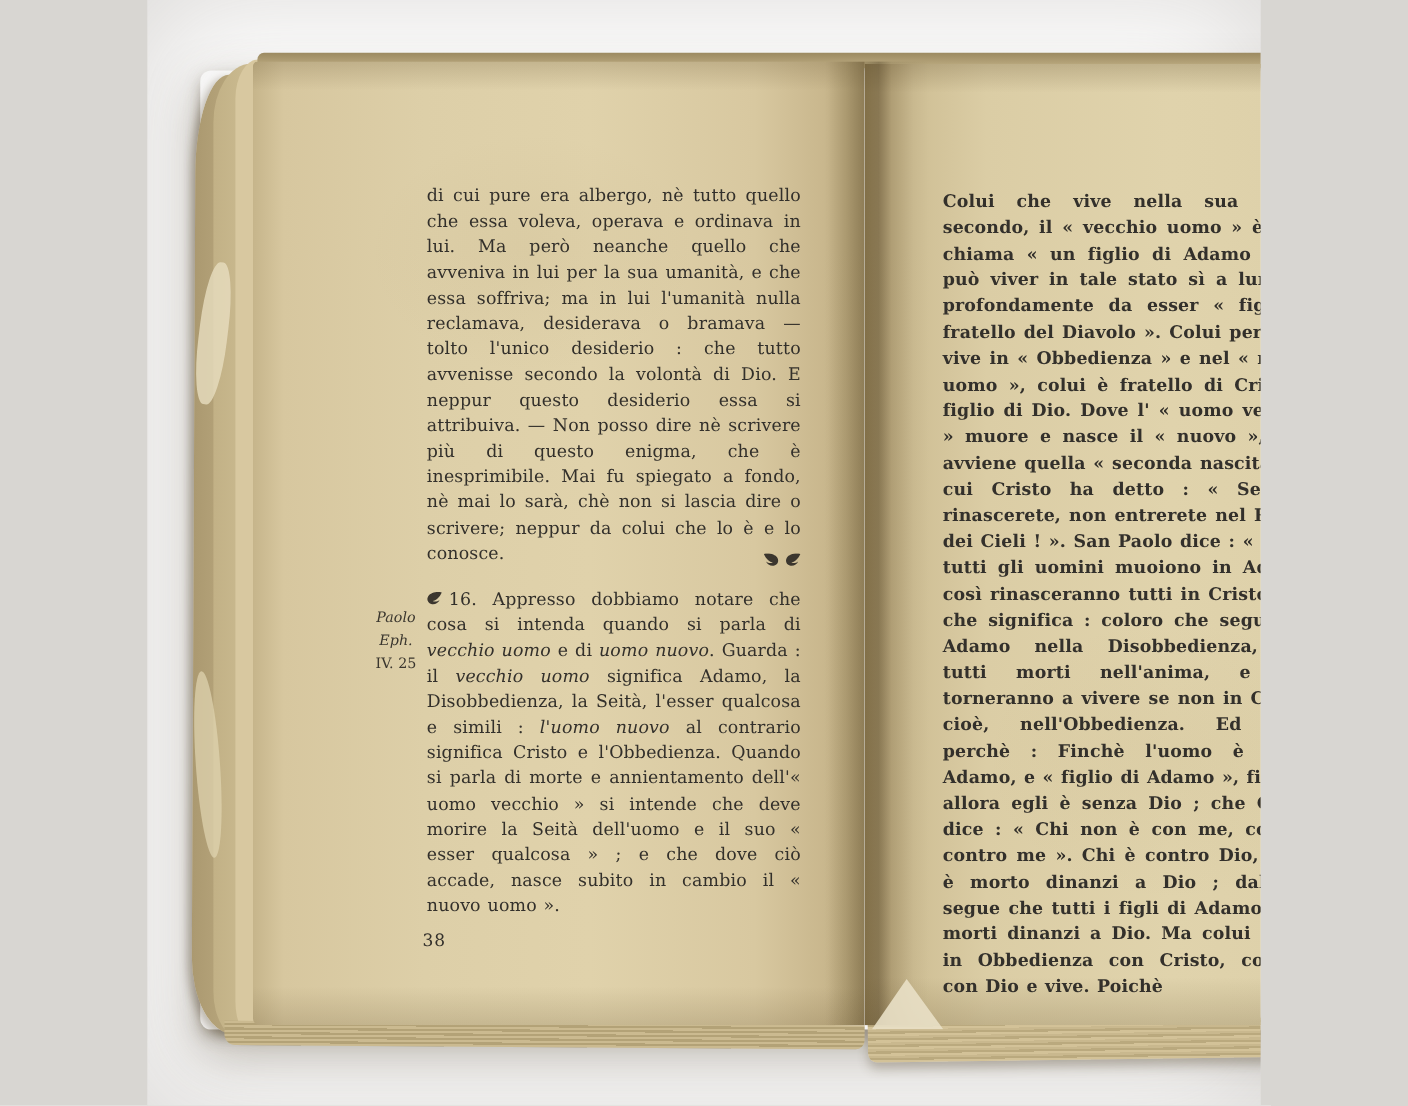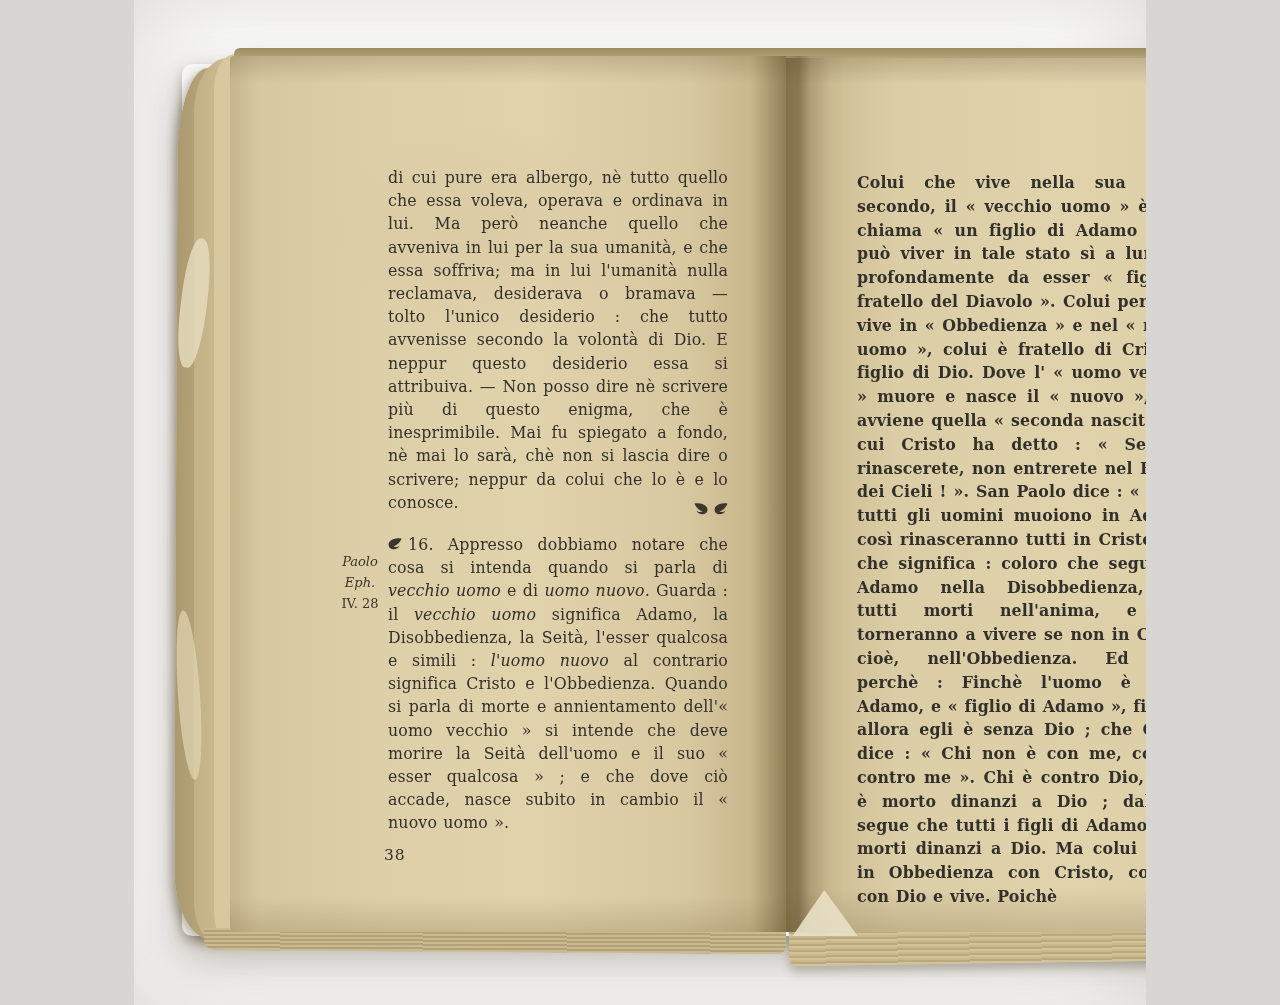--- a/index.html
+++ b/index.html
@@ -114,21 +114,21 @@
 
   <div class="text-block right">
     <p class="para">
       <span><span>Colui che vive nella sua Seità, secondo, il « vecchio uomo » è, e si chiama « un figlio di Adamo » ; e può viver in tale stato sì a lungo e profondamente da esser « figlio e fratello del Diavolo ». Colui però che vive in « Obbedienza » e nel « nuovo uomo », colui è fratello di Cristo e figlio di Dio. Dove l' « uomo vecchio » muore e nasce il « nuovo », colà avviene quella « seconda nascita » di cui Cristo ha detto : « Se non rinascerete, non entrerete nel Regno dei Cieli ! ». San Paolo dice : « Come tutti gli uomini muoiono in Adamo, così rinasceranno tutti in Cristo ». Il che significa : coloro che seguitano Adamo nella Disobbedienza, son tutti morti nell'anima, e mai torneranno a vivere se non in Cristo, cioè, nell'Obbedienza. Ed ecco perchè : Finchè l'uomo è come Adamo, e « figlio di Adamo », fino ad allora egli è senza Dio ; che Cristo dice : « Chi non è con me, colui è contro me ». Chi è contro Dio, colui è morto dinanzi a Dio ; dal che segue che tutti i figli di Adamo sono morti dinanzi a Dio. Ma colui che è in Obbedienza con Cristo, colui è con Dio e vive. Poichè</span></span>
     </p>
   </div>
 
   <div class="mn note-left">
     <div class="mn-it">Paolo</div>
     <div class="mn-it">Eph.</div>
-    <div>IV. 28</div>
+    <div>IV. 25</div>
   </div>
 
   <div class="mn note-giov">
     <div class="mn-it">Giov.</div>
     <div>III. 3</div>
   </div>
 
   <div class="mn note-cor">
     <div class="mn-it">I. Cor.</div>
     <div>XV. 40</div>

